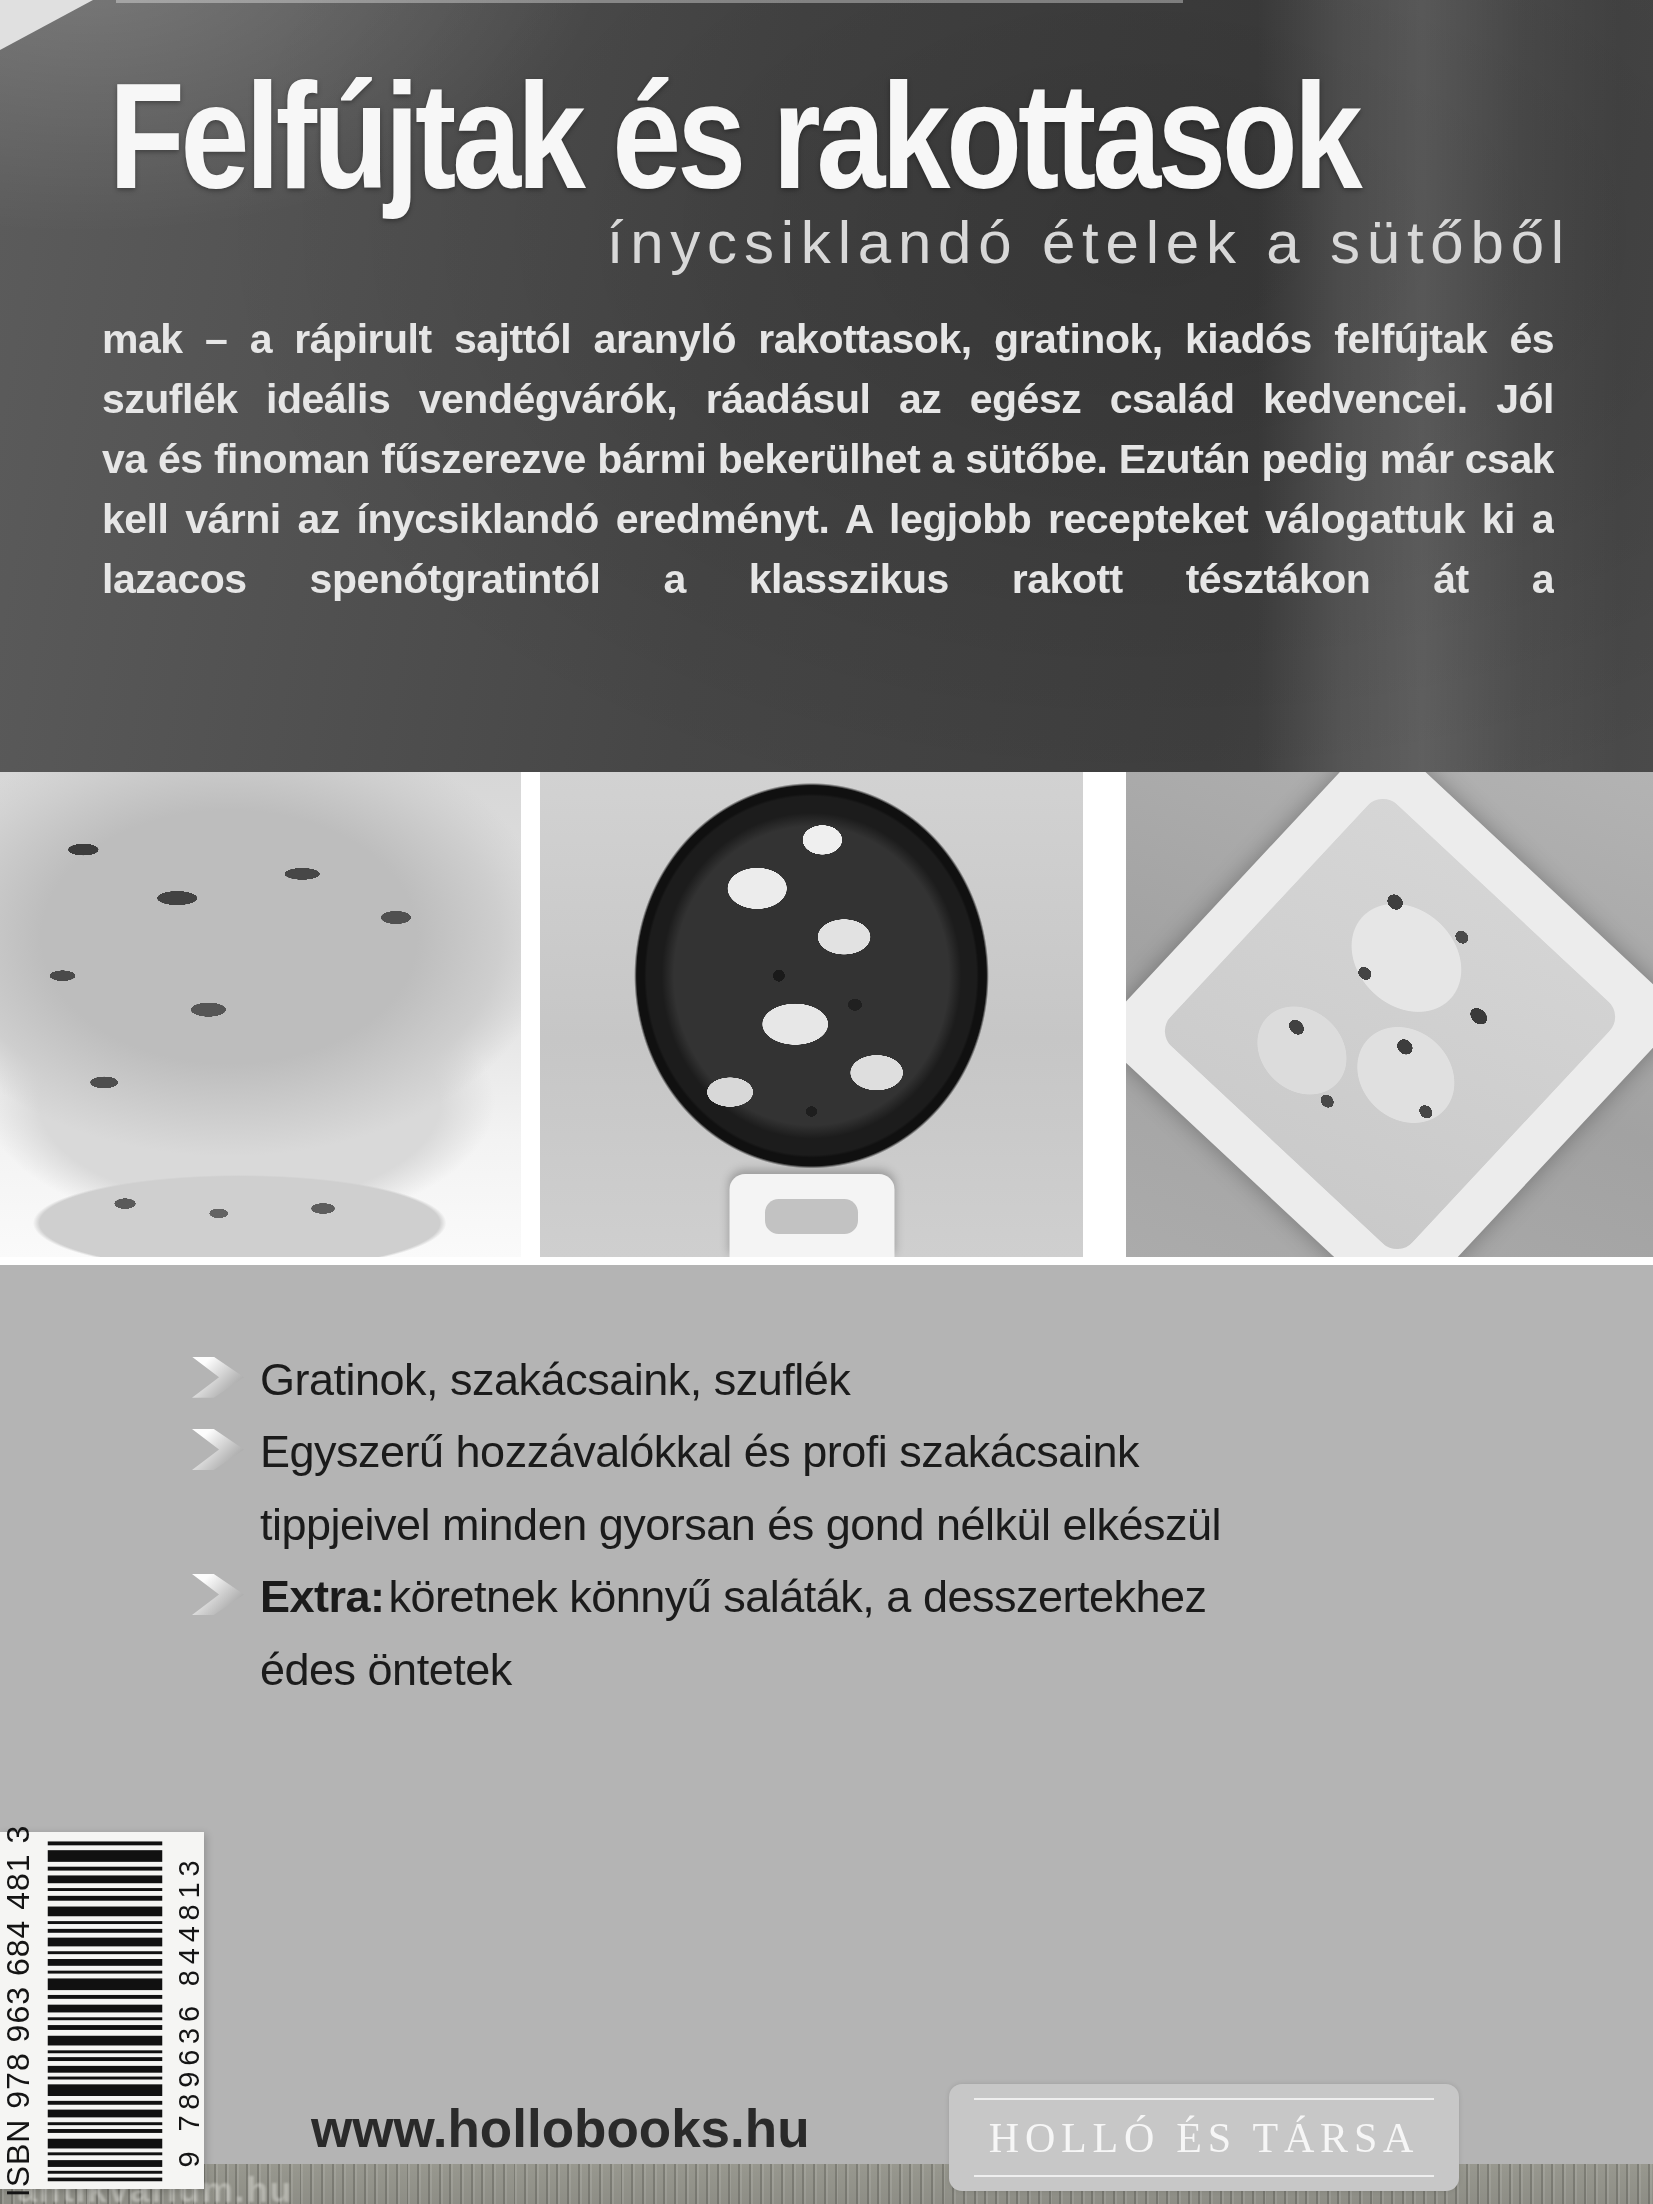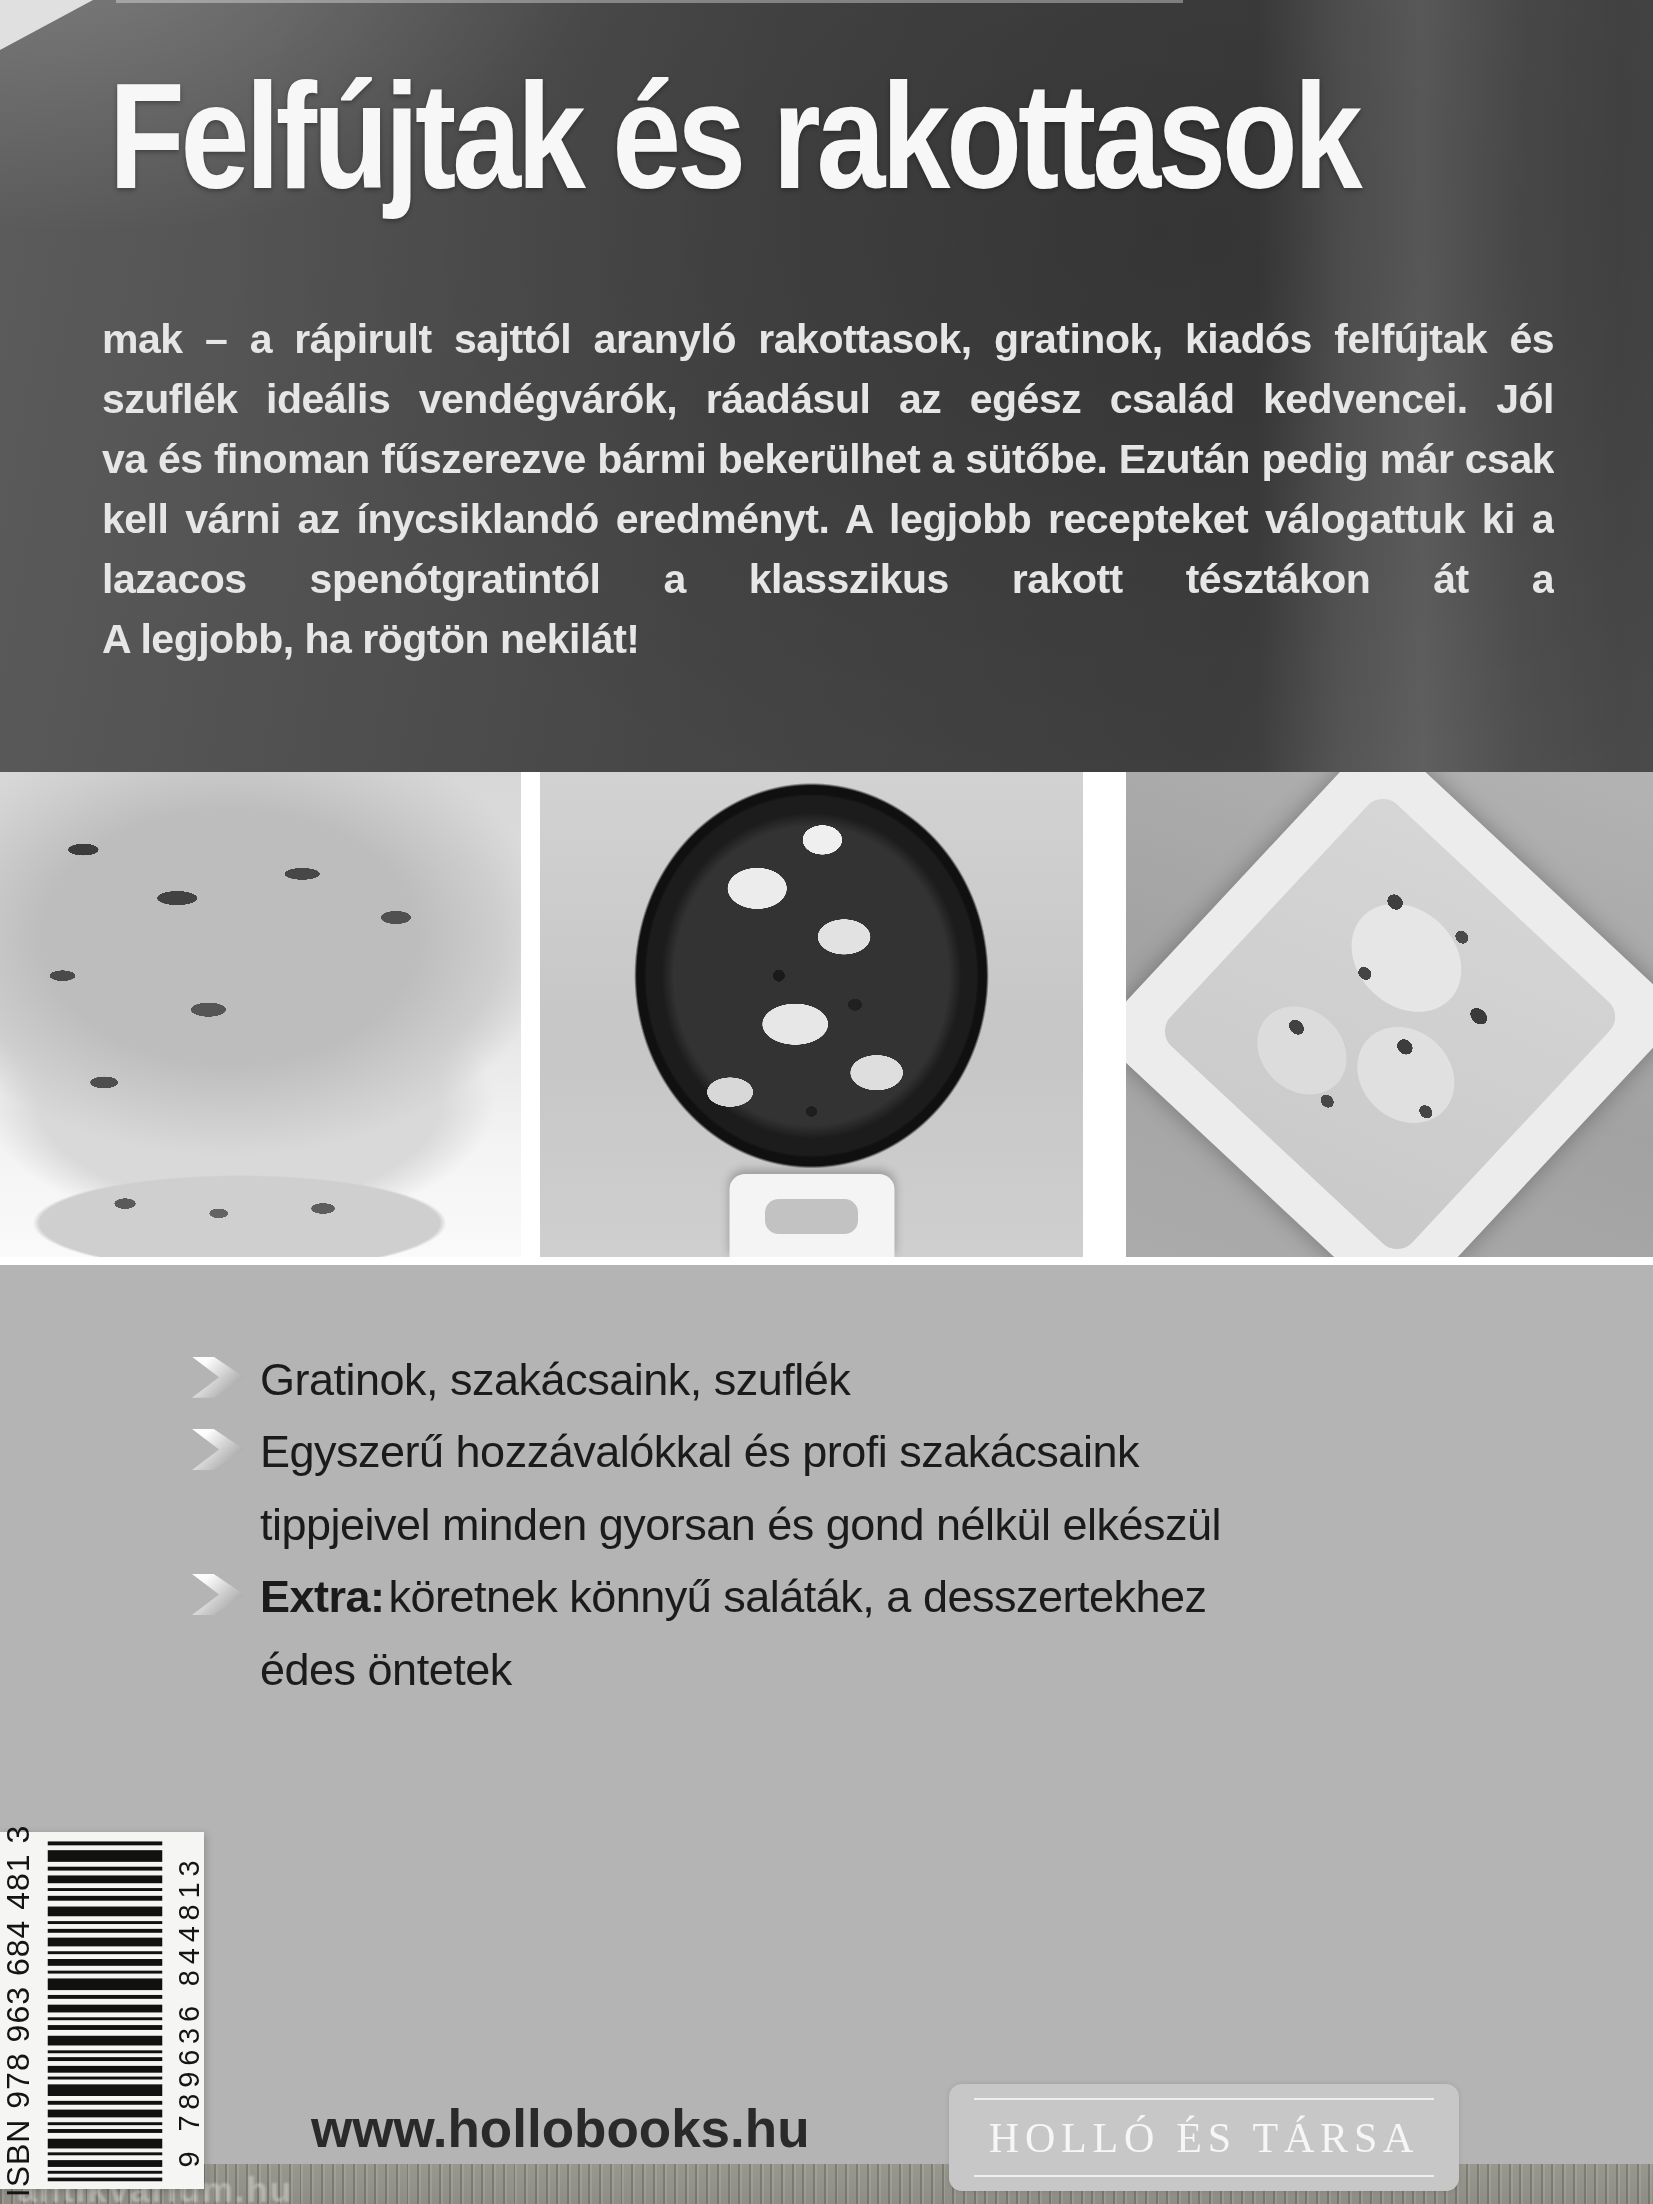--- a/index.html
+++ b/index.html
@@ -162,27 +162,27 @@
 </style>
 </head>
 <body>
 
 <div class="cover">
 
   <div class="header">
     <div class="scan-topline"></div>
     <div class="scan-corner"></div>
     <div class="title">Felfújtak és rakottasok</div>
+    <div class="subtitle">ínycsiklandó ételek a sütőből</div>
     <div class="intro">
       <div class="line just">mak – a rápirult sajttól aranyló rakottasok, gratinok, kiadós felfújtak és könnyű</div>
       <div class="line just">szuflék ideális vendégvárók, ráadásul az egész család kedvencei. Jól kombinál-</div>
       <div class="line just">va és finoman fűszerezve bármi bekerülhet a sütőbe. Ezután pedig már csak ki</div>
       <div class="line just">kell várni az ínycsiklandó eredményt. A legjobb recepteket válogattuk ki a</div>
       <div class="line just">lazacos spenótgratintól a klasszikus rakott tésztákon át a csokoládészufléig.</div>
-      <div class="line">A legjobb, ha rögtön nekilát!</div>
     </div>
   </div>
 
   <div class="photos">
     <div class="photo photo-left"></div>
     <div class="photo photo-mid">
       <div class="dish-handle">
         <div class="dish-handle-hole"></div>
       </div>
     </div>

